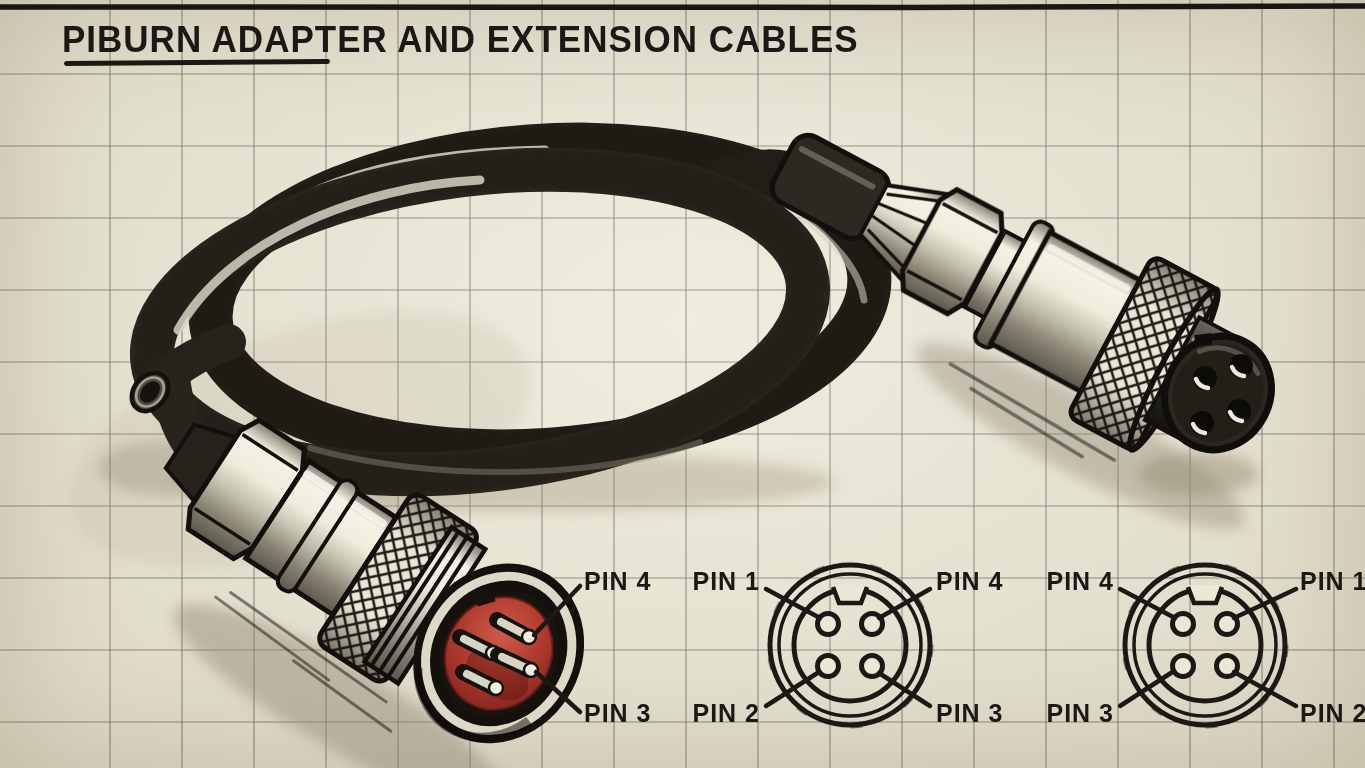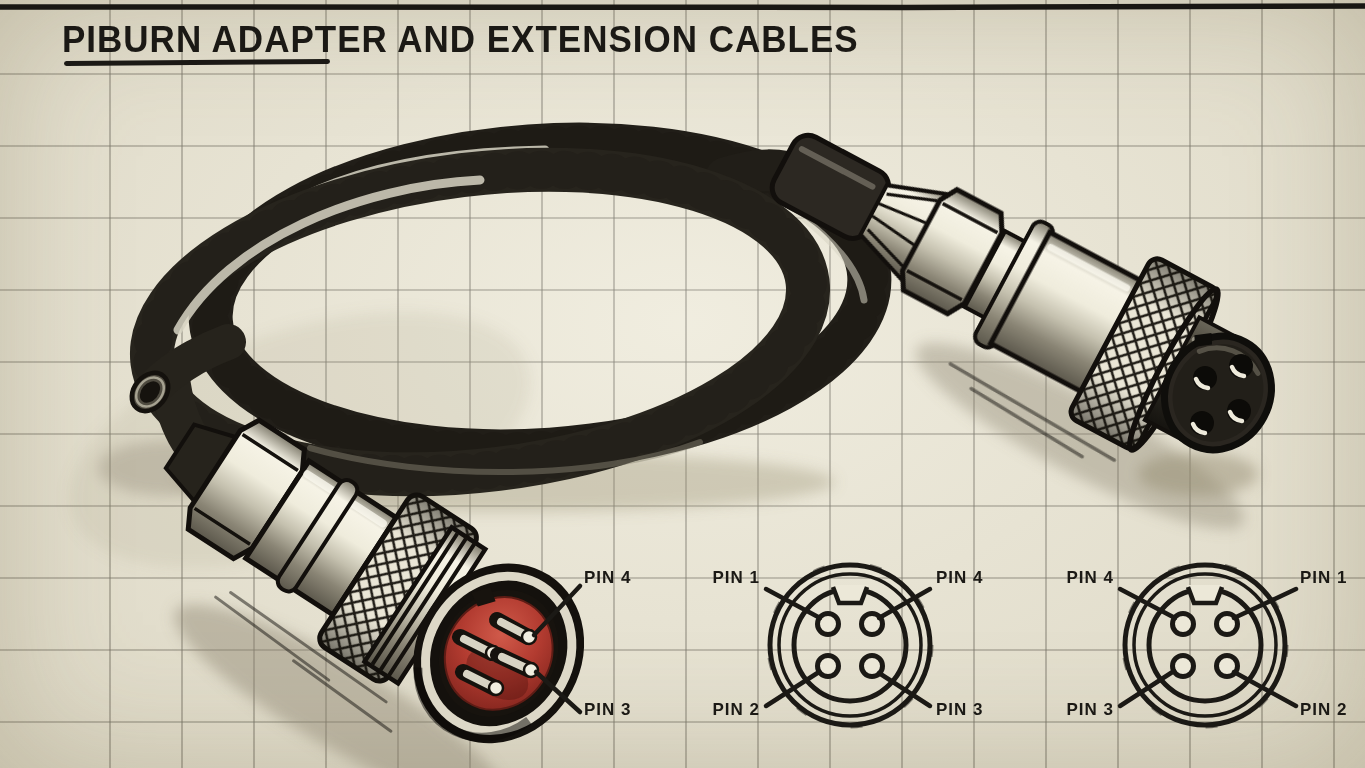--- a/index.html
+++ b/index.html
@@ -24,21 +24,21 @@
     color: var(--ink, #1b1915); white-space:nowrap;
     transform: scaleY(1.05);
   }
   .title-underline {
     position:absolute; left:64px; top:60px; width:266px; height:5px;
     background: var(--ink, #1b1915); border-radius:3px;
     transform: rotate(-0.4deg);
   }
   .lbl {
     position:absolute; white-space:nowrap;
-    font-size:17px; font-weight:700; letter-spacing:1px;
+    font-size:25px; font-weight:700; letter-spacing:1px;
     color: var(--ink, #1b1915); line-height:1;
   }
   .lbl.r { transform: translateX(-100%); }
   .txt-layer { position:absolute; inset:0; z-index:5; pointer-events:none;border-radius:31px; }
 </style>
 </head>
 <body>
 
 <div class="stage">
   <div class="paper"></div>

